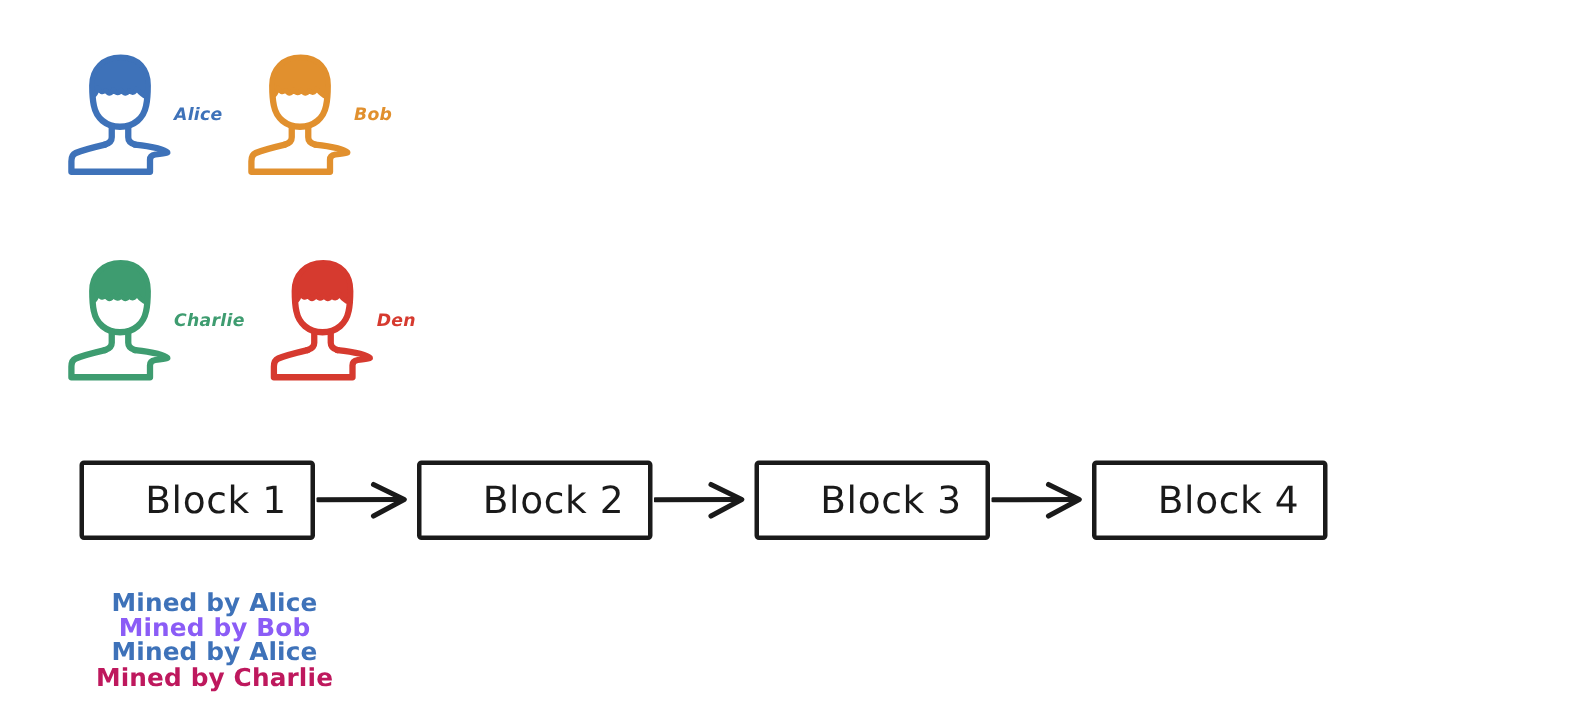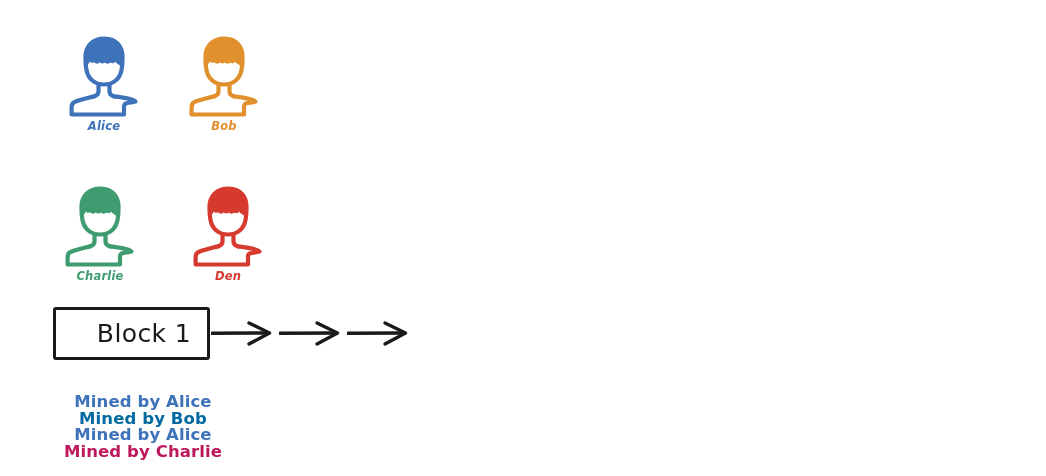--- a/index.html
+++ b/index.html
@@ -29,21 +29,20 @@
     top: 32px;
     width: 240px;
   }
   .participant-row {
     display: flex;
     flex-direction: row;
   }
   .participant {
     width: 124px;
     display: flex;
-    flex-direction: column;
     align-items: center;
   }
   .participant .avatar {
     width: 72px;
     height: 88px;
     display: block;
   }
   .participant .p-label {
     margin-top: 1px;
     font-family: "DejaVu Sans", sans-serif;
@@ -197,51 +196,60 @@
 
     <div class="arrow">
       <svg width="66" height="28" viewBox="0 0 66 28">
         <g fill="none" stroke="#1a1a1a" stroke-width="3.4" stroke-linecap="round" stroke-linejoin="round">
           <path d="M1 14.2 L57 14"></path>
           <path d="M38 4 L58.5 14 L38 25"></path>
         </g>
       </svg>
     </div>
 
+    <div class="block">
+      <span class="block-label">Block 2</span>
+    </div>
 
     <div class="arrow">
       <svg width="66" height="28" viewBox="0 0 66 28">
         <g fill="none" stroke="#1a1a1a" stroke-width="3.4" stroke-linecap="round" stroke-linejoin="round">
           <path d="M1 14.2 L57 14"></path>
           <path d="M38 4 L58.5 14 L38 25"></path>
         </g>
       </svg>
     </div>
 
+    <div class="block">
+      <span class="block-label">Block 3</span>
+    </div>
 
     <div class="arrow">
       <svg width="66" height="28" viewBox="0 0 66 28">
         <g fill="none" stroke="#1a1a1a" stroke-width="3.4" stroke-linecap="round" stroke-linejoin="round">
           <path d="M1 14.2 L57 14"></path>
           <path d="M38 4 L58.5 14 L38 25"></path>
         </g>
       </svg>
     </div>
 
+    <div class="block">
+      <span class="block-label">Block 4</span>
+    </div>
 
   </div>
 
   <div class="captions">
 
     <div class="caption-cell">
       <span class="caption-text" style="color: rgb(62, 114, 185);">Mined by Alice</span>
     </div>
 
     <div class="caption-cell">
-      <span class="caption-text" style="color: #0369a1;">Mined by Bob</span>
+      <span class="caption-text" style="color: #8b5cf6;">Mined by Bob</span>
     </div>
 
     <div class="caption-cell">
       <span class="caption-text" style="color: rgb(62, 114, 185);">Mined by Alice</span>
     </div>
 
     <div class="caption-cell">
       <span class="caption-text" style="color: #be185d;">Mined by Charlie</span>
     </div>
 

